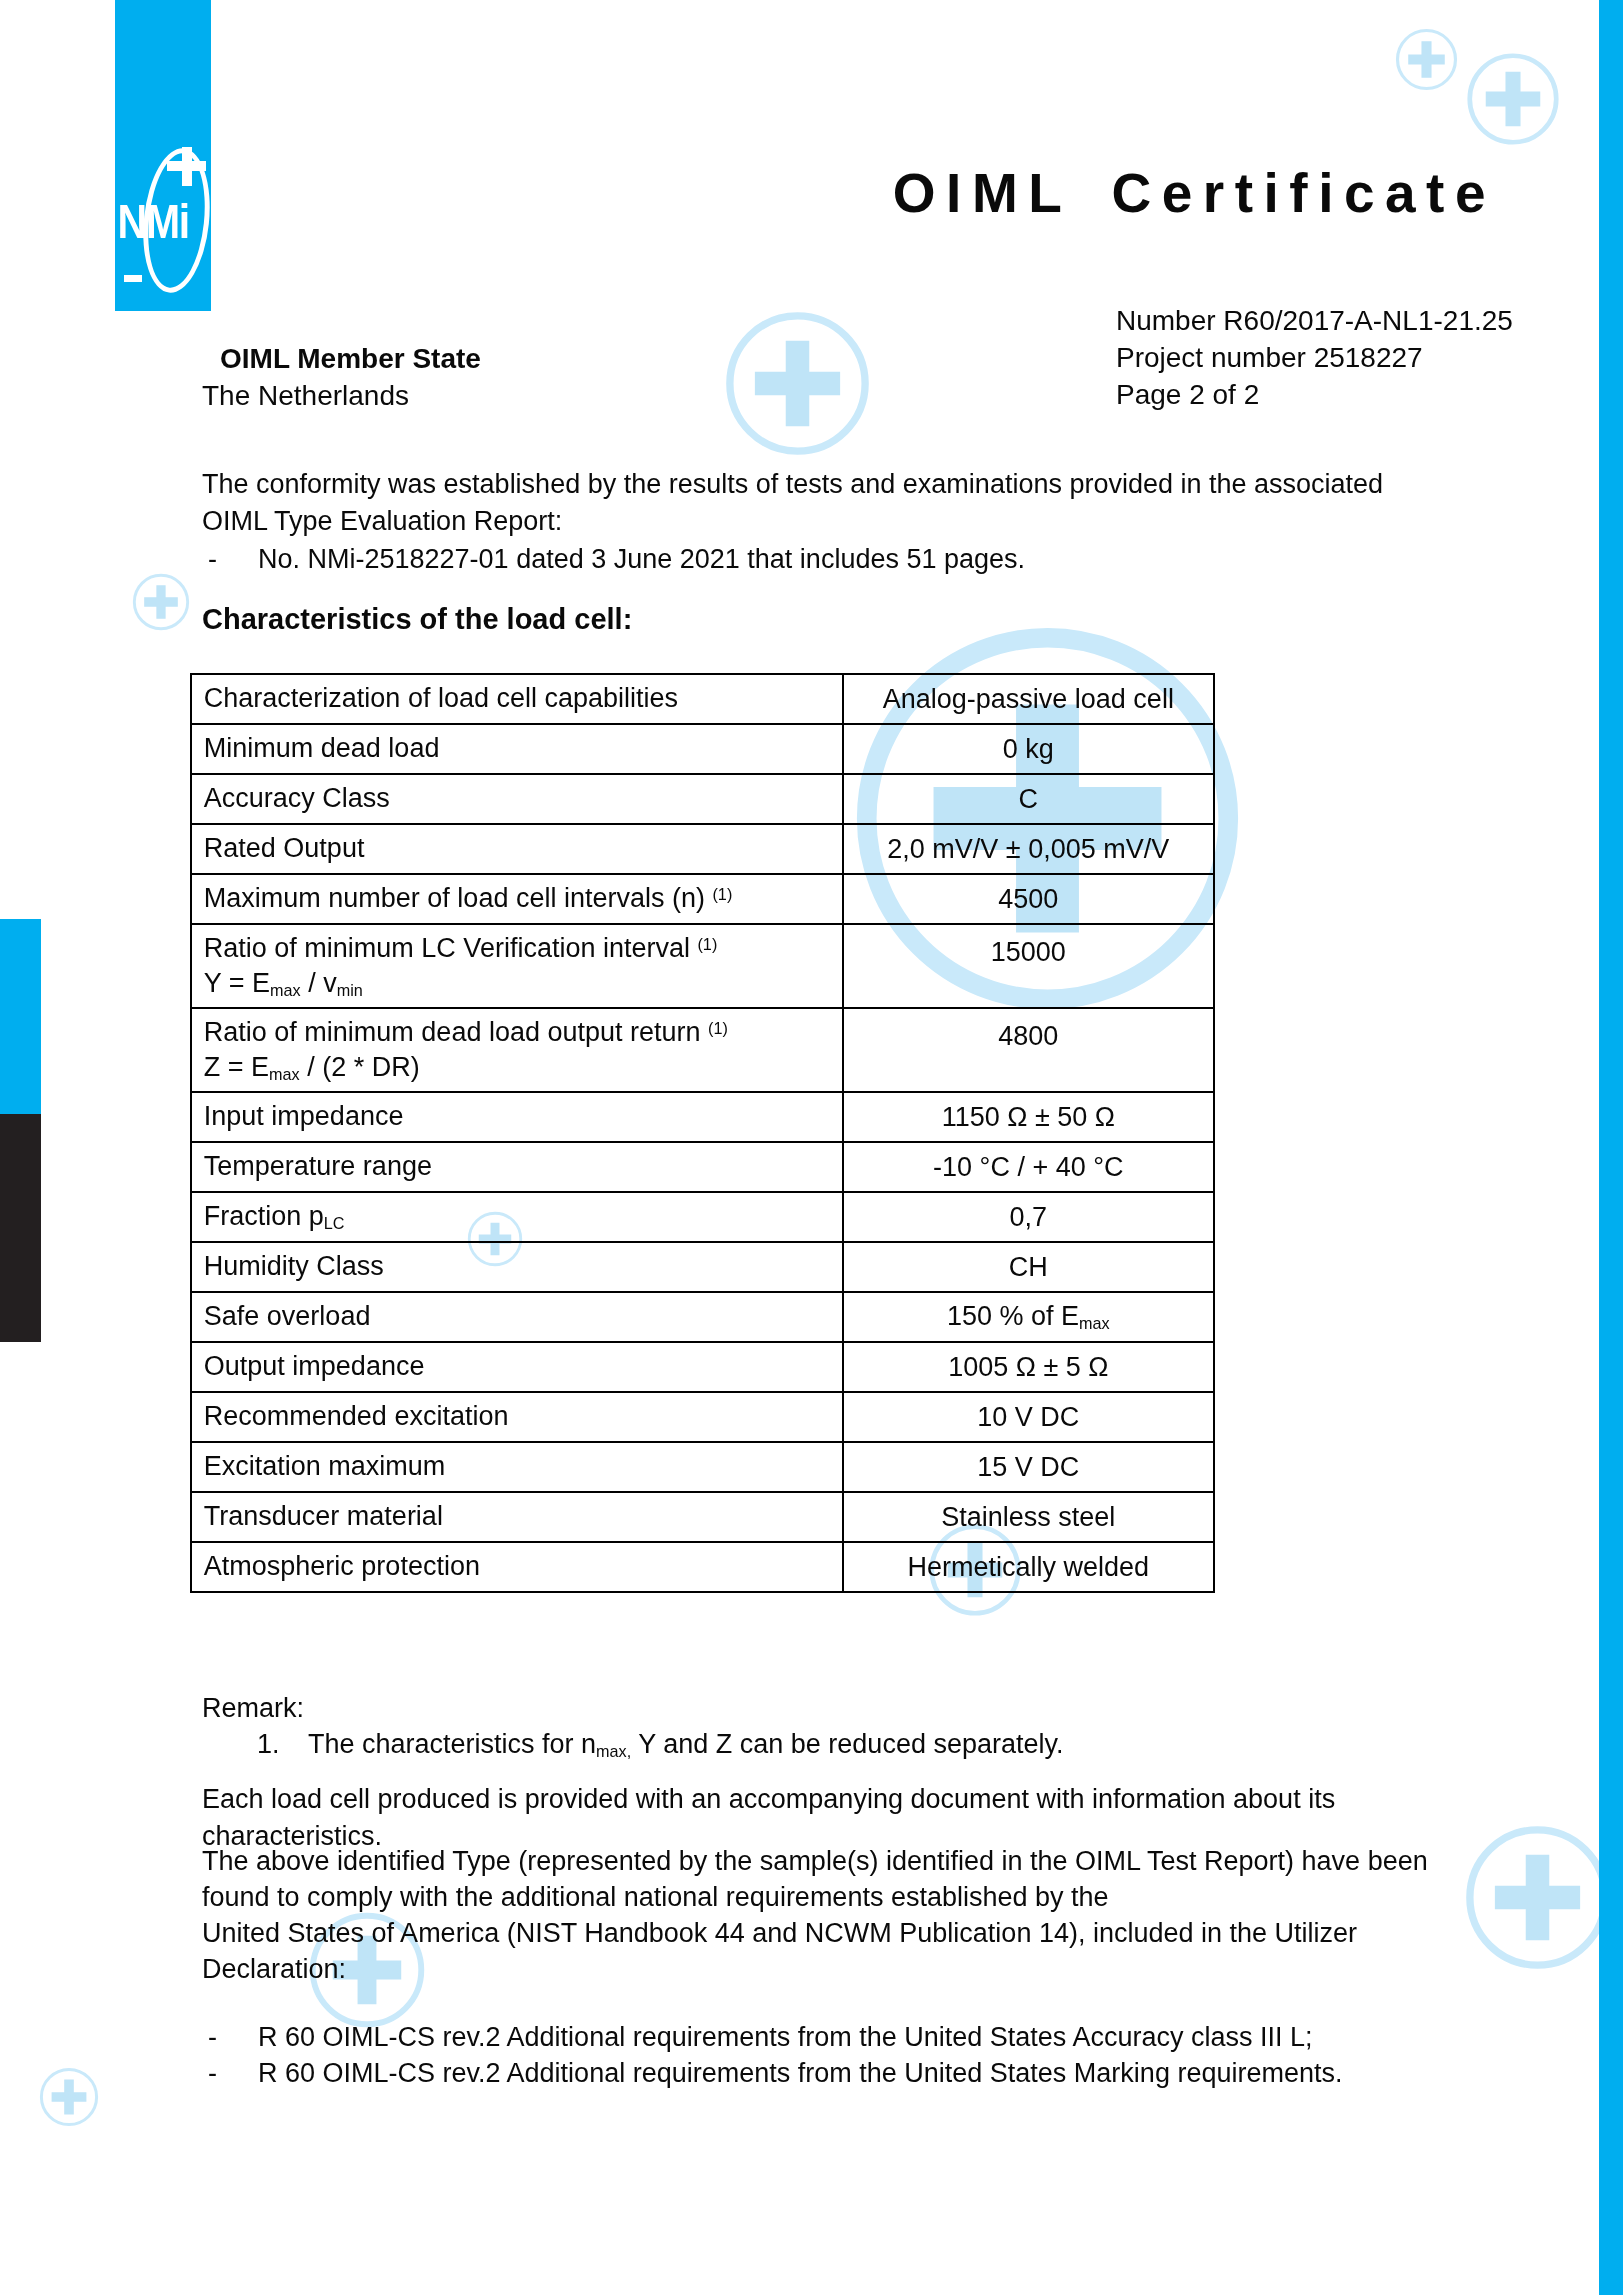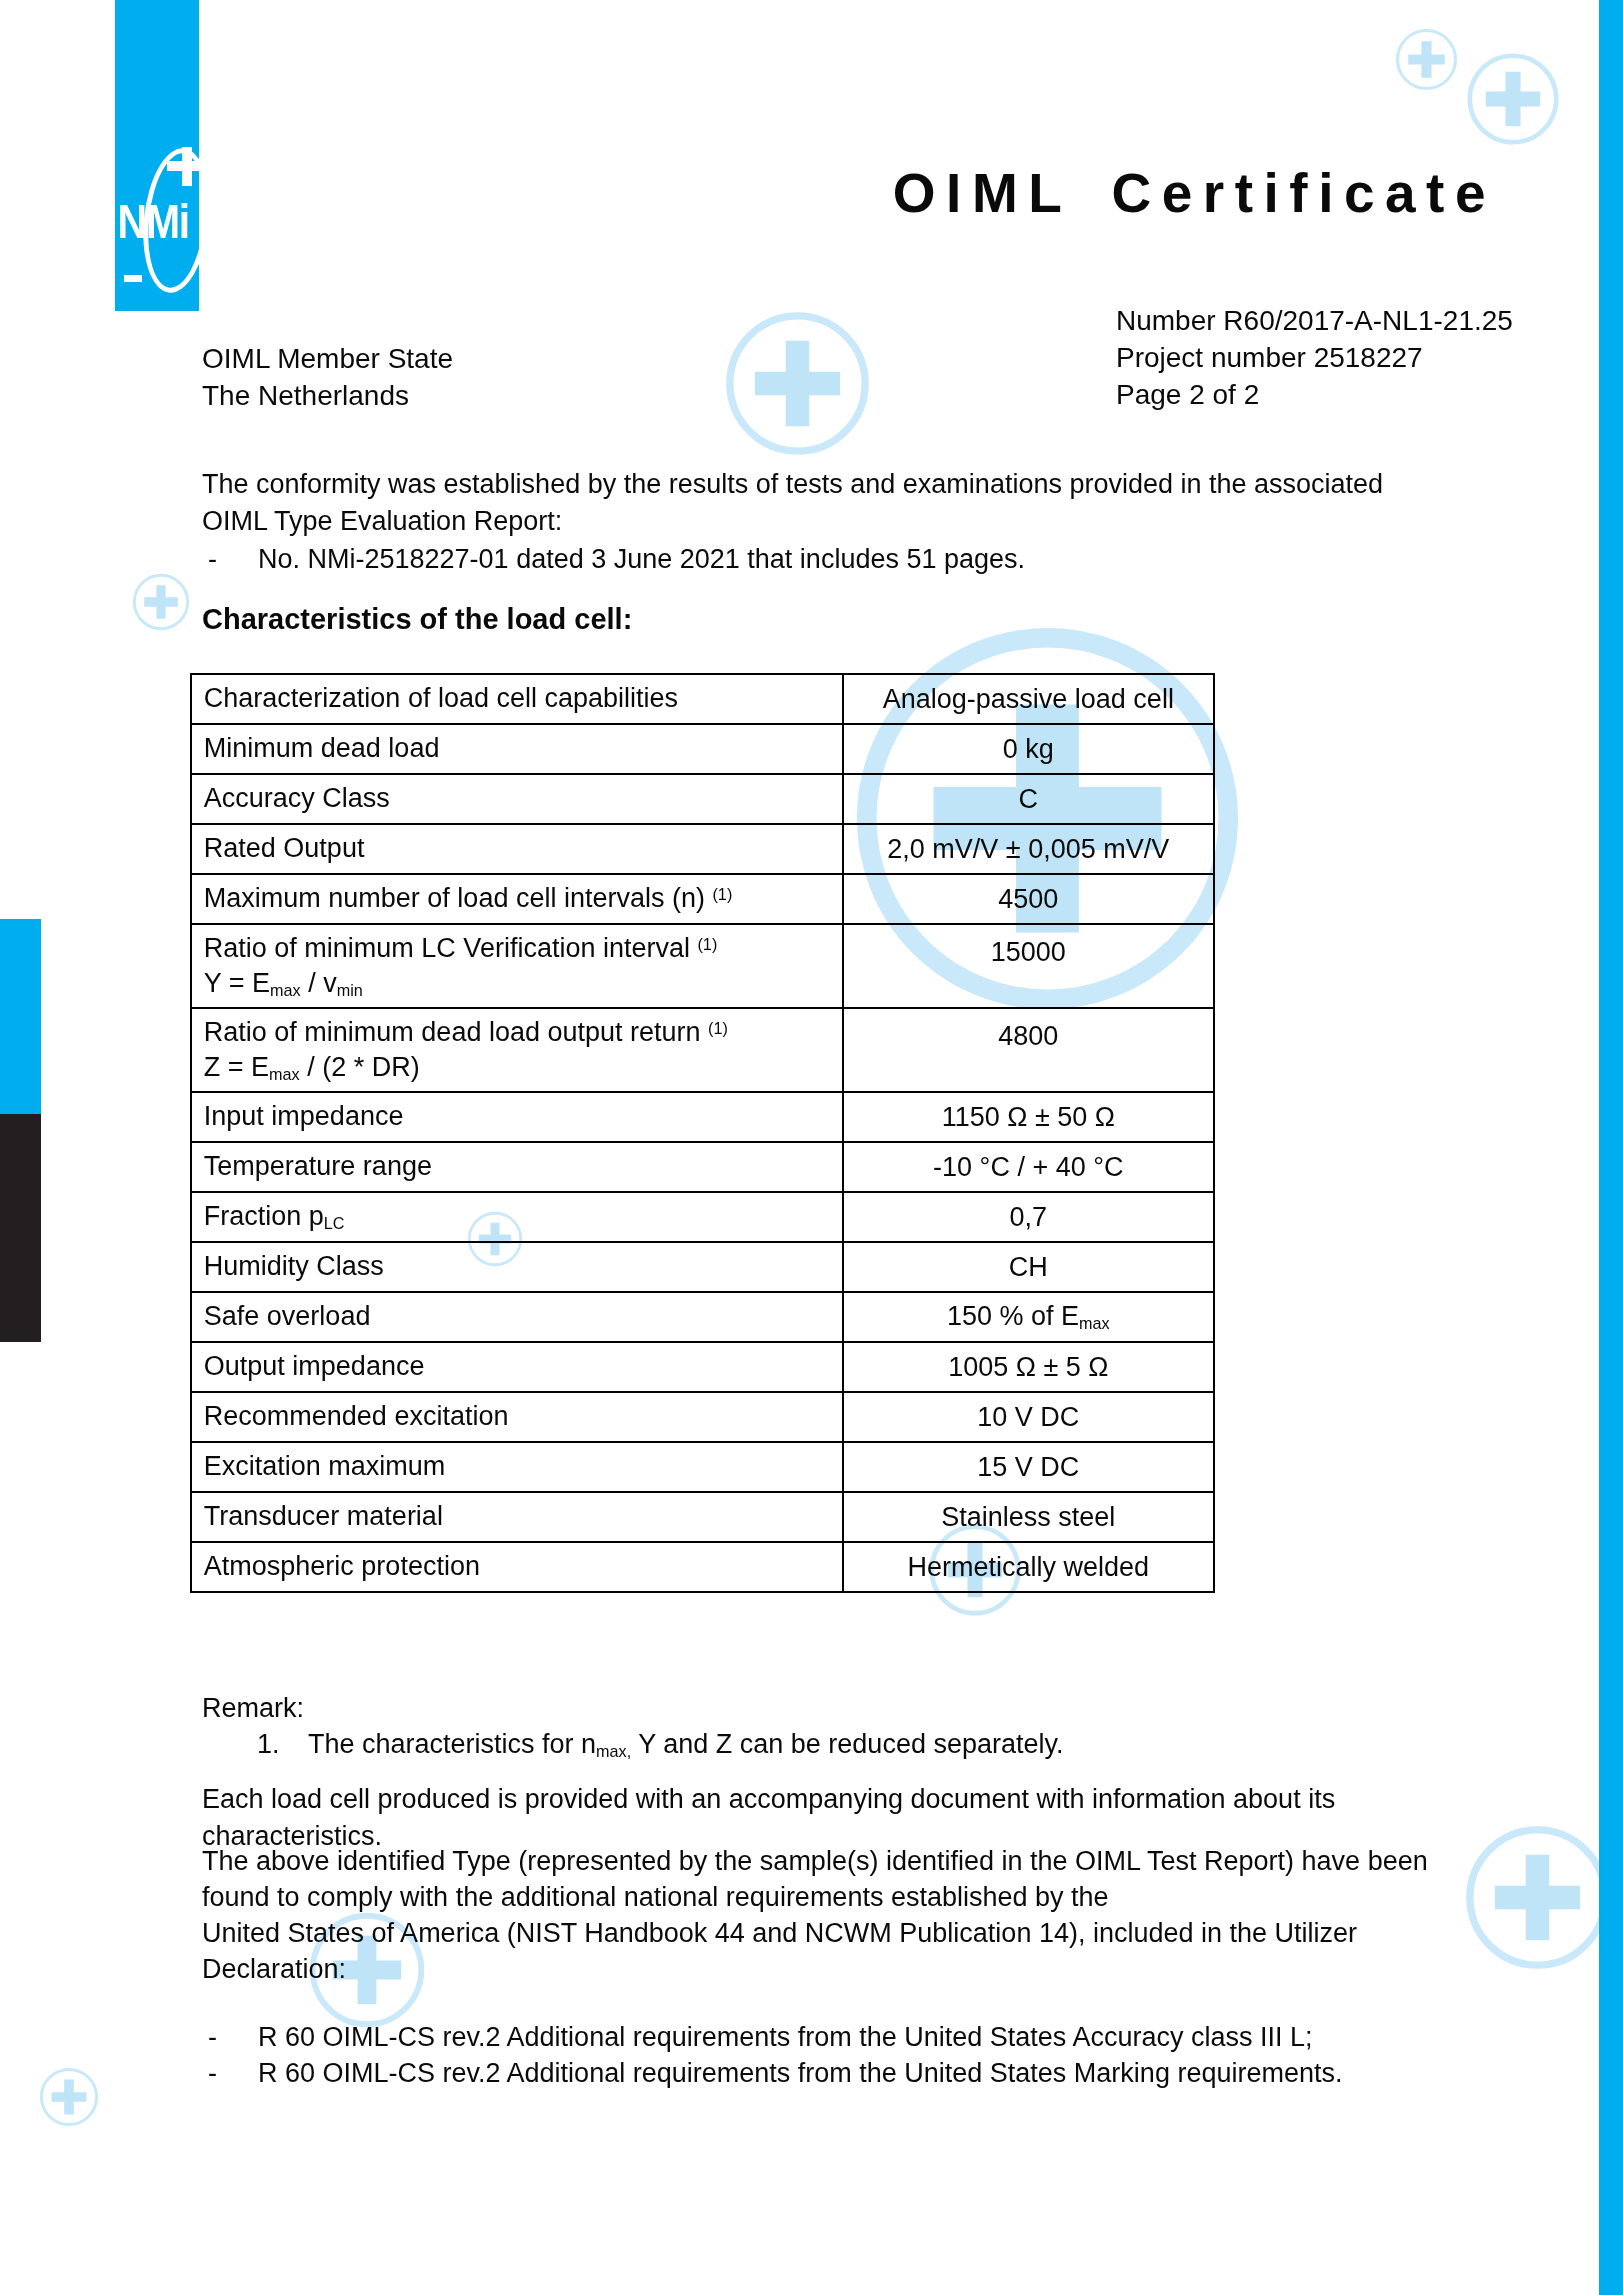--- a/index.html
+++ b/index.html
@@ -12,35 +12,35 @@
   .wm { position:absolute; }
   .wm svg { width:100%; height:100%; display:block; }
 
   
   .right-strip { position:absolute; right:0; top:0; width:23.6px; height:2295px; background:#00AEEF; z-index:3; }
   .left-bar { position:absolute; left:0; width:41px; z-index:3; }
   .left-bar.cyan { top:919px; height:195px; background:#00AEEF; }
   .left-bar.dark { top:1114px; height:228px; background:#231F20; }
 
   
-  .logo-block { position:absolute; left:115px; top:0; width:84px; height:311px; background:#00AEEF; z-index:2; }
+  .logo-block { position:absolute; left:115px; top:0; width:96px; height:311px; background:#00AEEF; z-index:2; }
   .logo-ring { position:absolute; left:29px; top:148px; width:55px; height:135px;
     border:5.9px solid #ffffff; border-radius:50%; transform:rotate(6deg); }
   .logo-text { position:absolute; left:2.6px; top:194px; color:#fff; font-weight:bold;
     font-size:41px; letter-spacing:-1.3px; transform:scaleY(1.18); transform-origin:top left; }
   .logo-plus-v { position:absolute; left:67px; top:147px; width:9.8px; height:39px; background:#fff; }
   .logo-plus-h { position:absolute; left:52px; top:161px; width:39px; height:9.8px; background:#fff; }
   .logo-dash { position:absolute; left:9.2px; top:275px; width:18.3px; height:6.5px; background:#fff; }
 
   
   .title { position:absolute; top:149px; right:115px; margin:12px; font-size:55px; font-weight:bold;
     letter-spacing:10.5px; word-spacing:14.4px; white-space:nowrap; }
   .cert-info { position:absolute; left:1116px; top:302px; font-size:28px; line-height:37px; }
   .member { position:absolute; left:202px; top:340px; font-size:28px; line-height:37px; }
-  .member .b { font-weight:normal; }
+  .member .b { font-weight:bold;margin-left:18px; }
 
   
   .para { position:absolute; left:202px; font-size:27px; line-height:37px; margin:0; white-space:pre-line; }
   .intro { top:466px; }
   .dash-row { position:absolute; left:208px; font-size:27px; line-height:37px; display:flex; }
   .dash-row .dash { width:50px; flex:0 0 50px; }
   .intro-bullet { top:541px; }
   .section-heading { position:absolute; left:202px; top:603px; margin:0; font-size:29px; font-weight:bold; }
 
   

